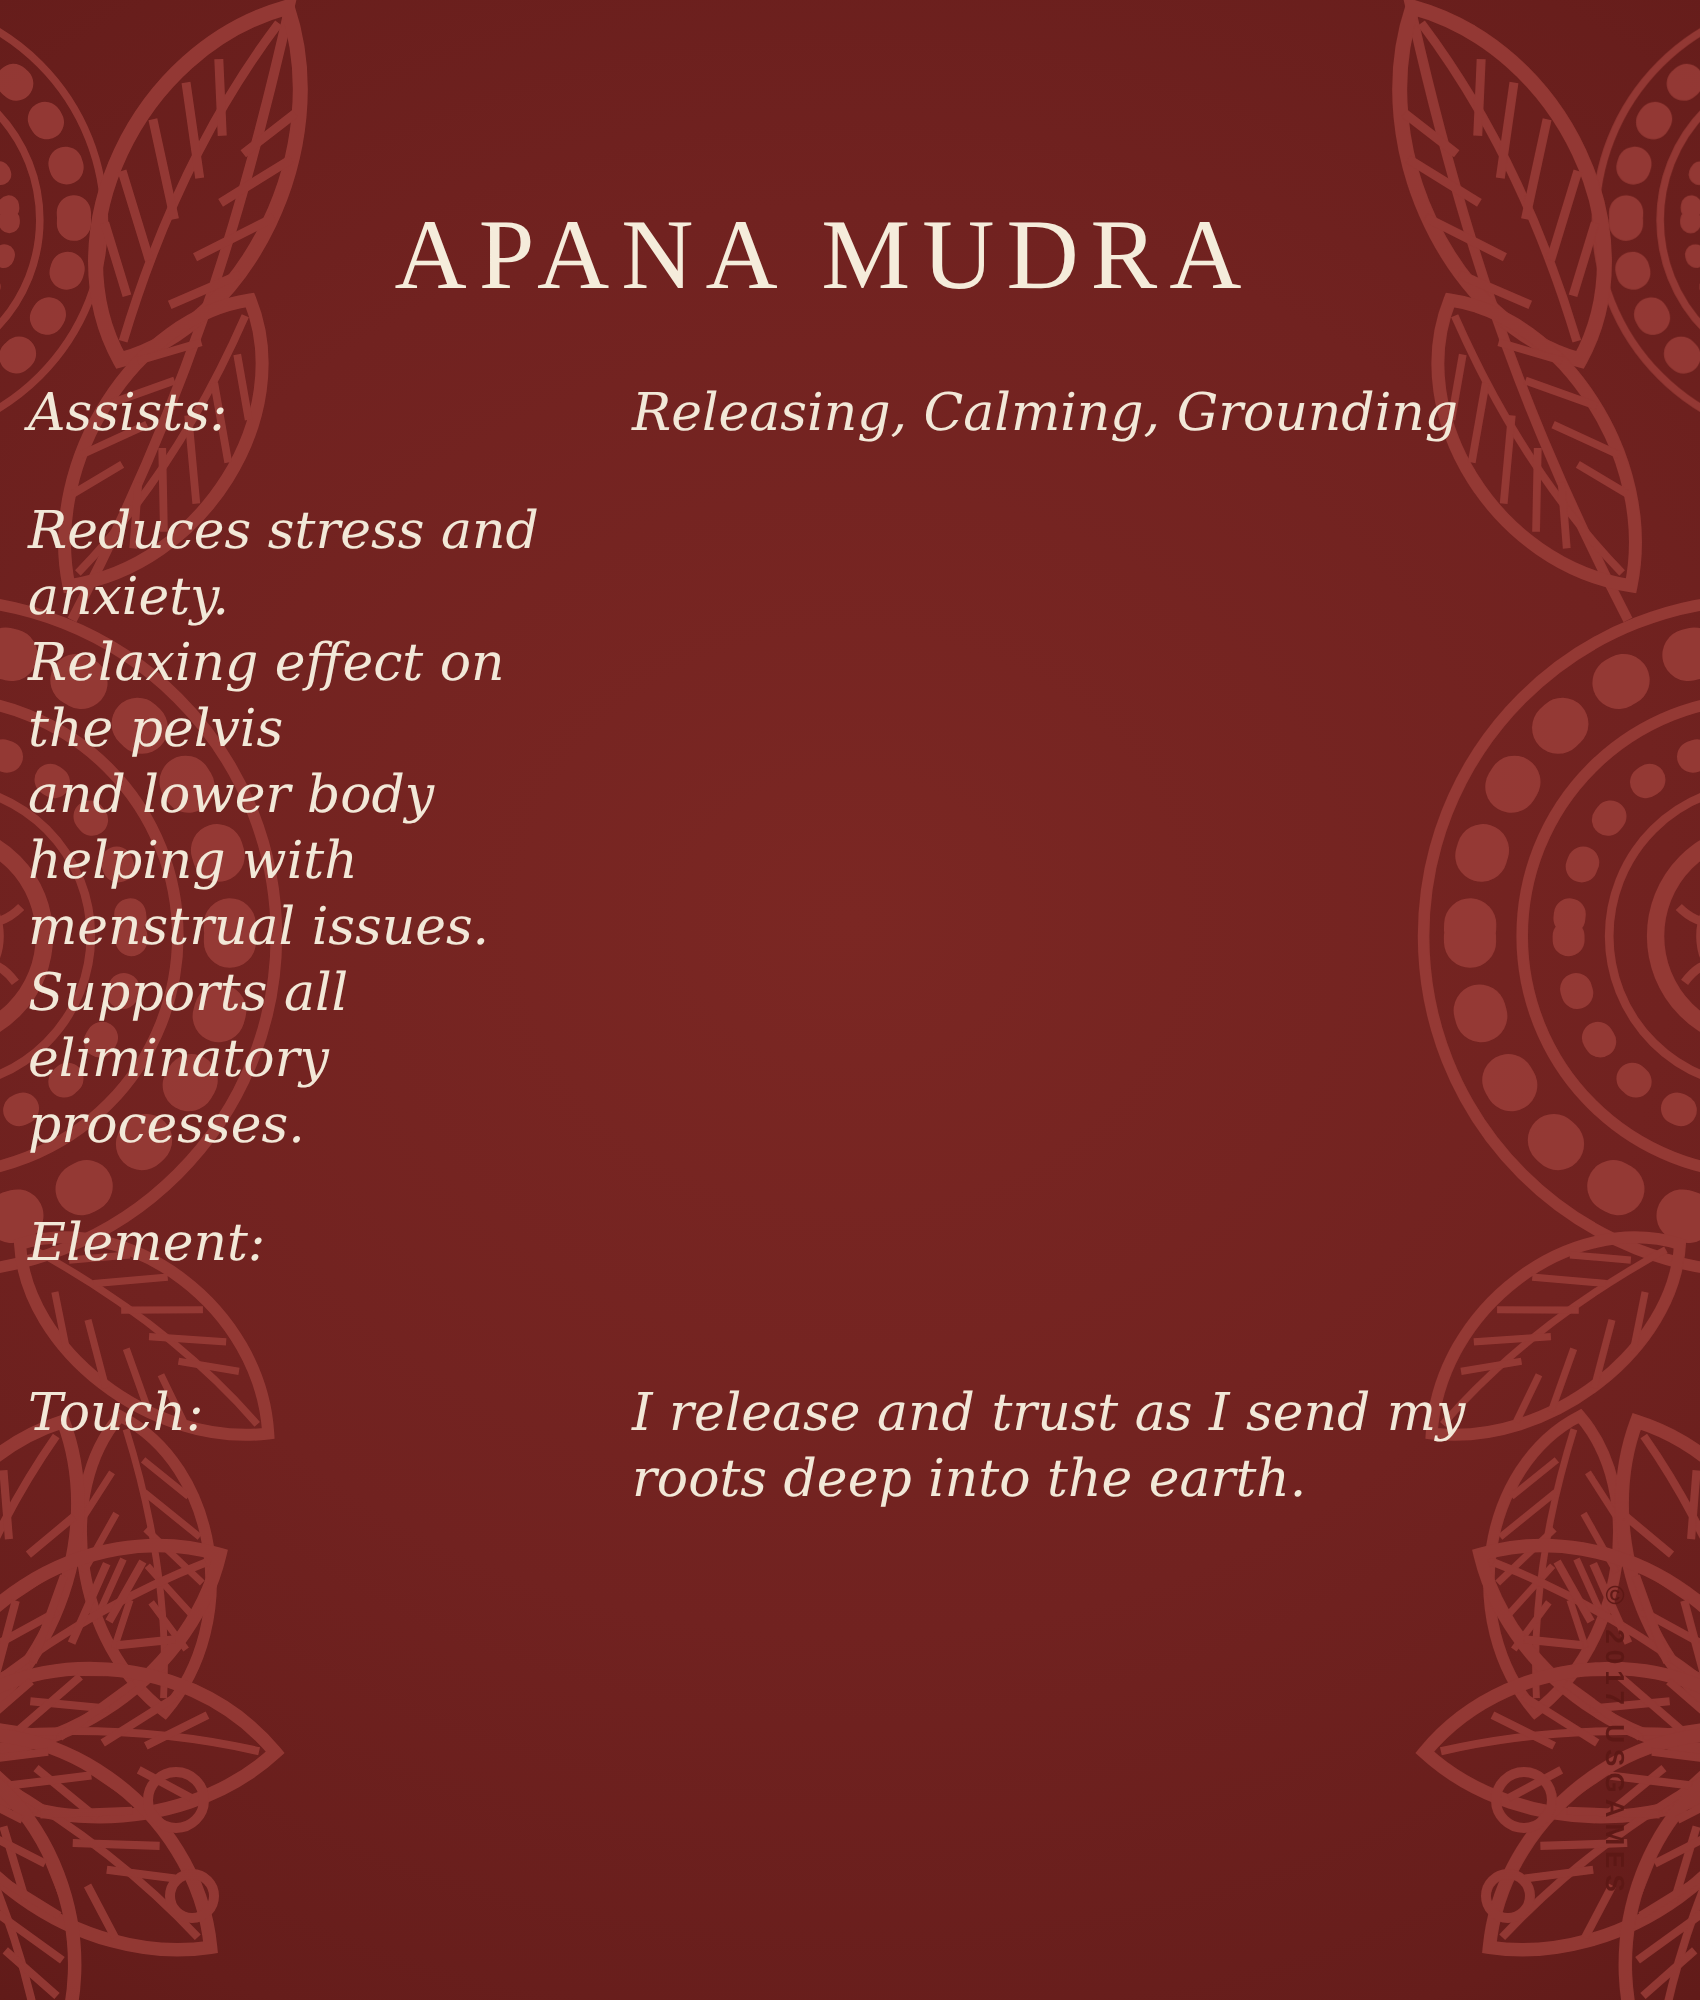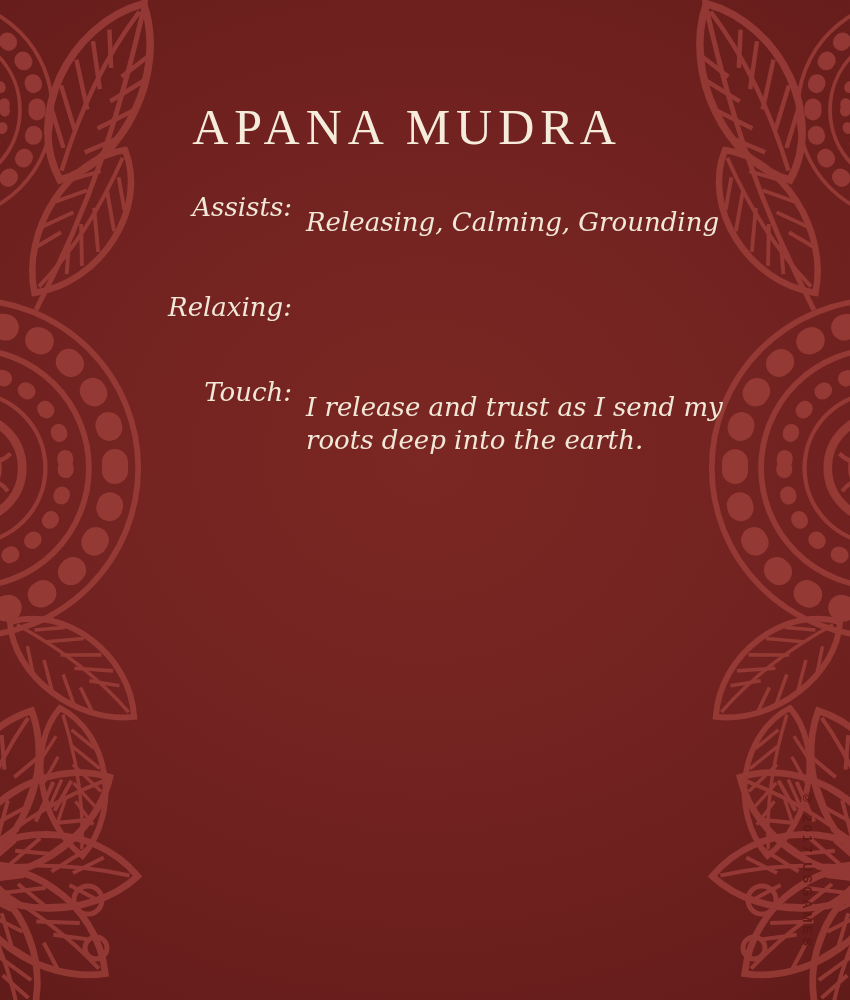--- a/index.html
+++ b/index.html
@@ -39,21 +39,21 @@
     font-size: 13px;
     letter-spacing: 3px;
     color: rgba(92, 24, 21, 0.92);
     white-space: nowrap;
   }
   .content {
     position: relative;
     box-sizing: border-box;
     width: 850px;
     height: 1000px;
-    padding: 100px 40px 0 4px;
+    padding: 100px 40px 0 14px;
   }
   .title {
     margin: 0 0 36px 0;
     text-align: center;
     font-family: "Liberation Serif", serif;
     font-weight: normal;
     font-size: 50px;
     line-height: 55px;
     letter-spacing: 6px;
     color: #f5ecdb;
@@ -63,25 +63,24 @@
     grid-template-columns: 288px 1fr;
     column-gap: 14px;
     margin-bottom: 26px;
     font-family: "DejaVu Serif", serif;
     font-style: italic;
     font-size: 26px;
     line-height: 33px;
     color: #f2e8d8;
   }
   .label {
-    text-align: right;
+    text-align: left;
   }
   .value {
     white-space: pre-line;
-    margin-top: 15px;
   }
 </style>
 </head>
 <body>
 
 <div class="card">
 
   <svg class="decor" viewBox="0 0 850 1000" aria-hidden="true">
     <defs>
       <g id="leaf" fill="none" stroke="#9d3f3a">
@@ -128,24 +127,29 @@
   <div class="content">
 
     <h1 class="title">APANA MUDRA</h1>
 
     <div class="section">
       <div class="label">Assists:</div>
       <div class="value">Releasing, Calming, Grounding</div>
     </div>
 
     <div class="section">
+      <div class="value">Reduces stress and anxiety.
+Relaxing effect on the pelvis
+and lower body helping with
+menstrual issues. Supports all
+eliminatory processes.</div>
     </div>
 
     <div class="section">
-      <div class="label">Relaxing:</div>
+      <div class="label">Element:</div>
     </div>
 
     <div class="section">
     </div>
 
     <div class="section">
       <div class="label">Touch:</div>
       <div class="value">I release and trust as I send my
 roots deep into the earth.</div>
     </div>

